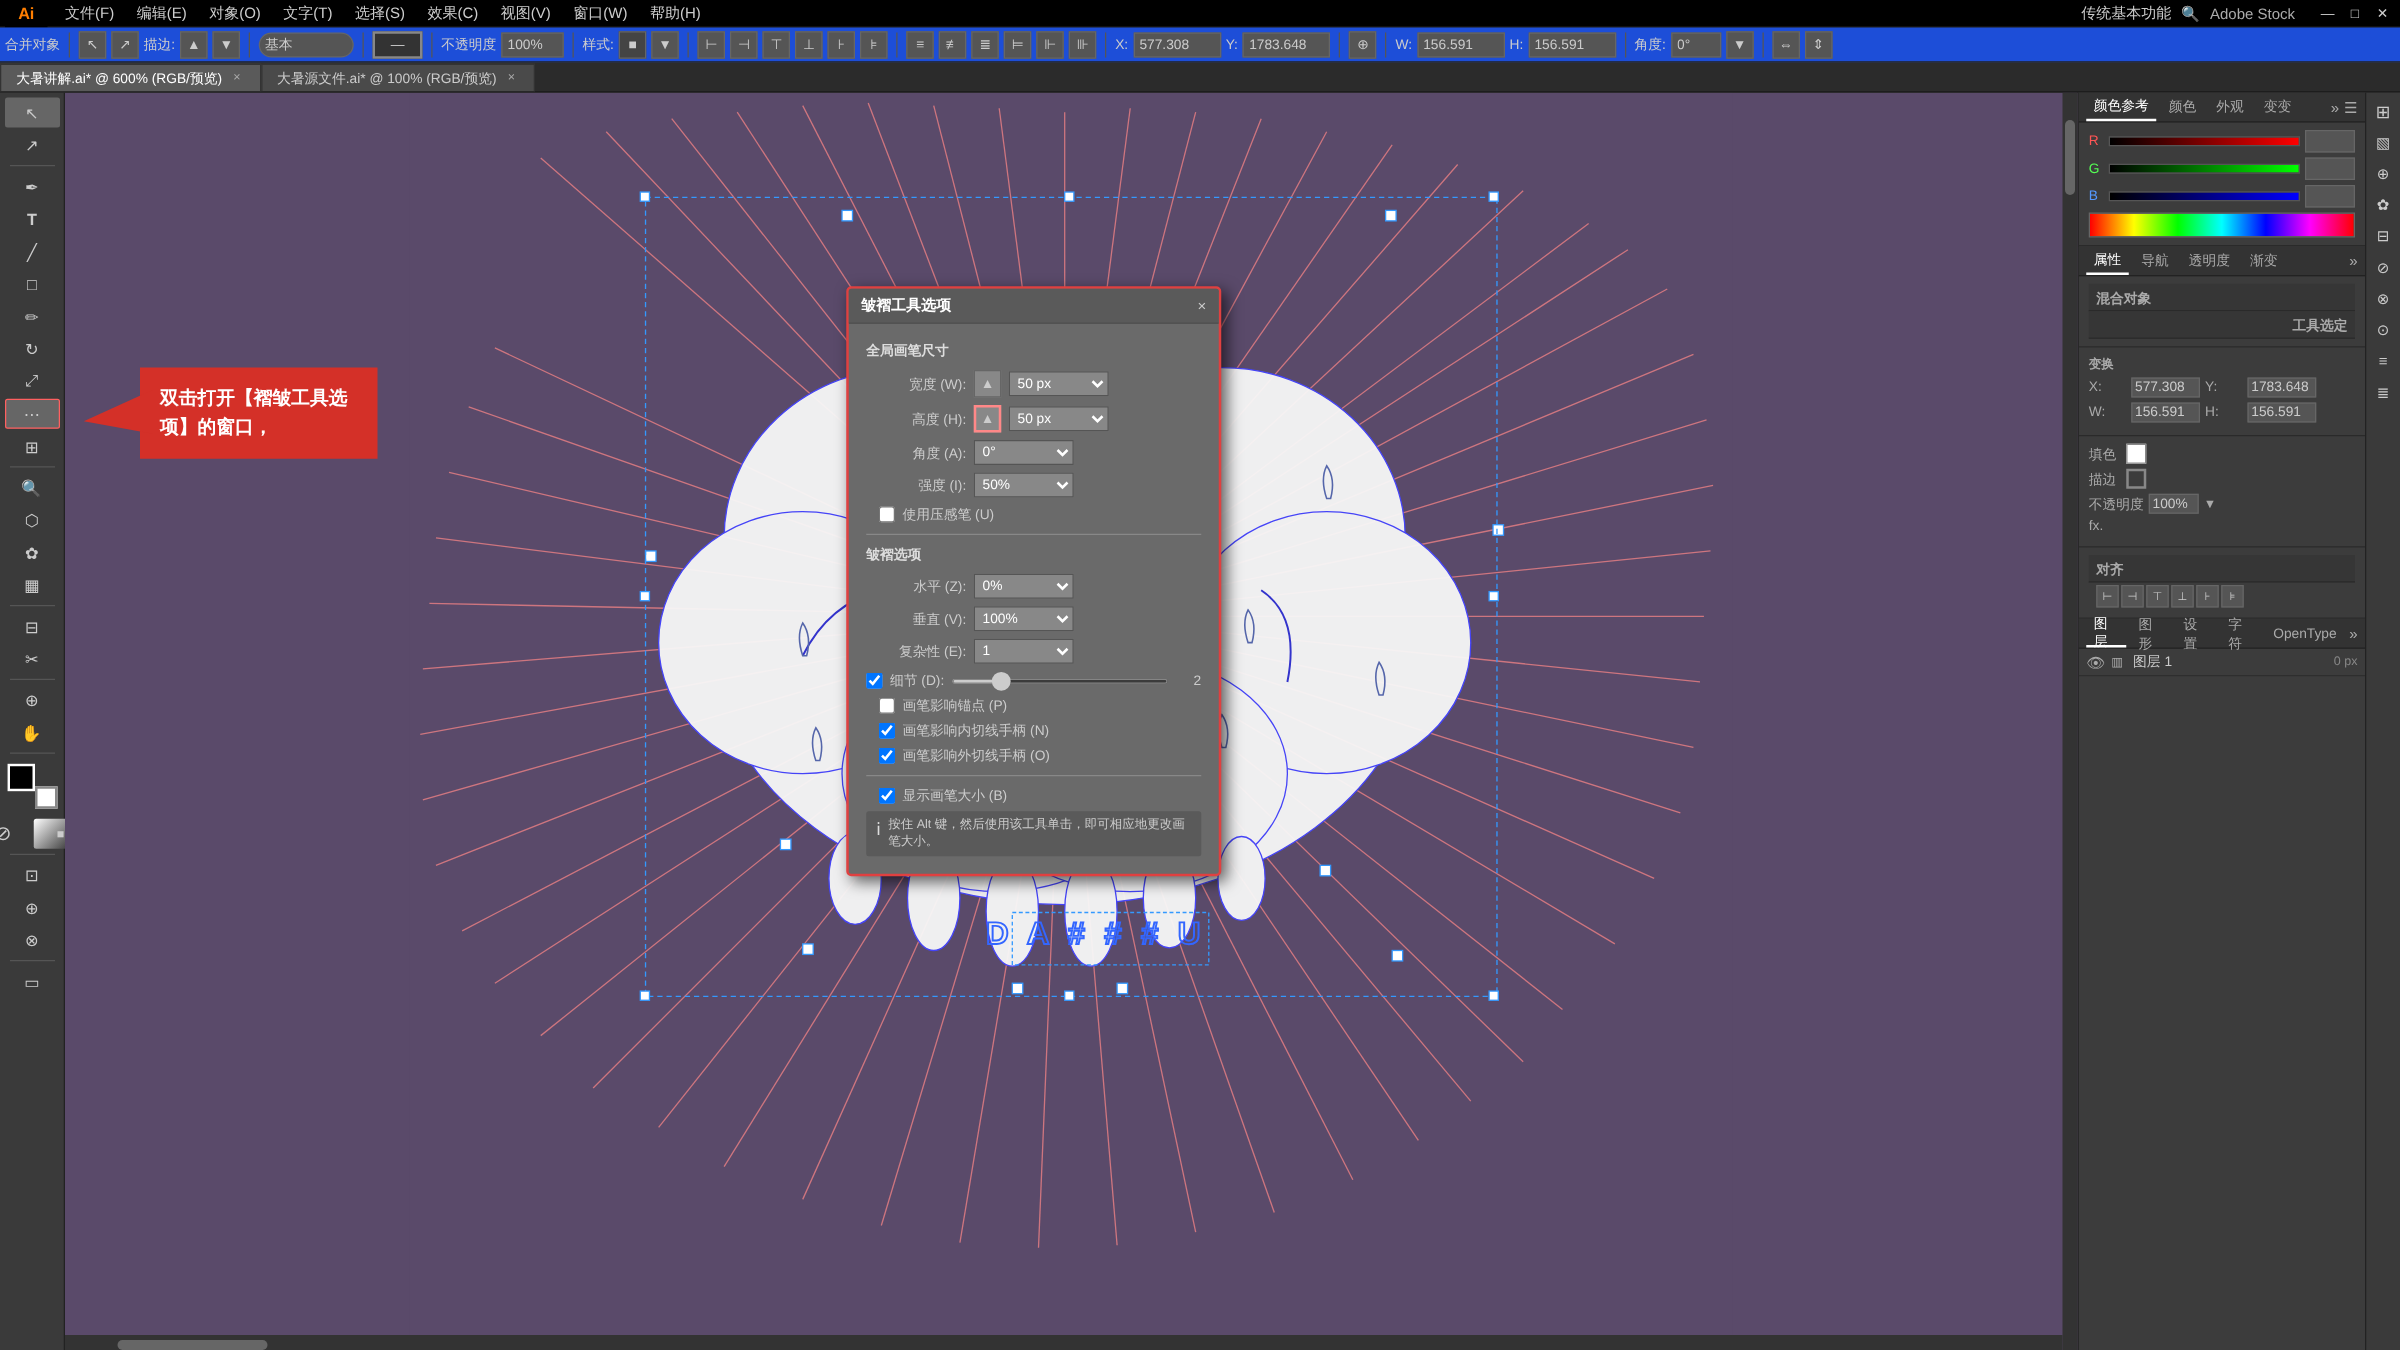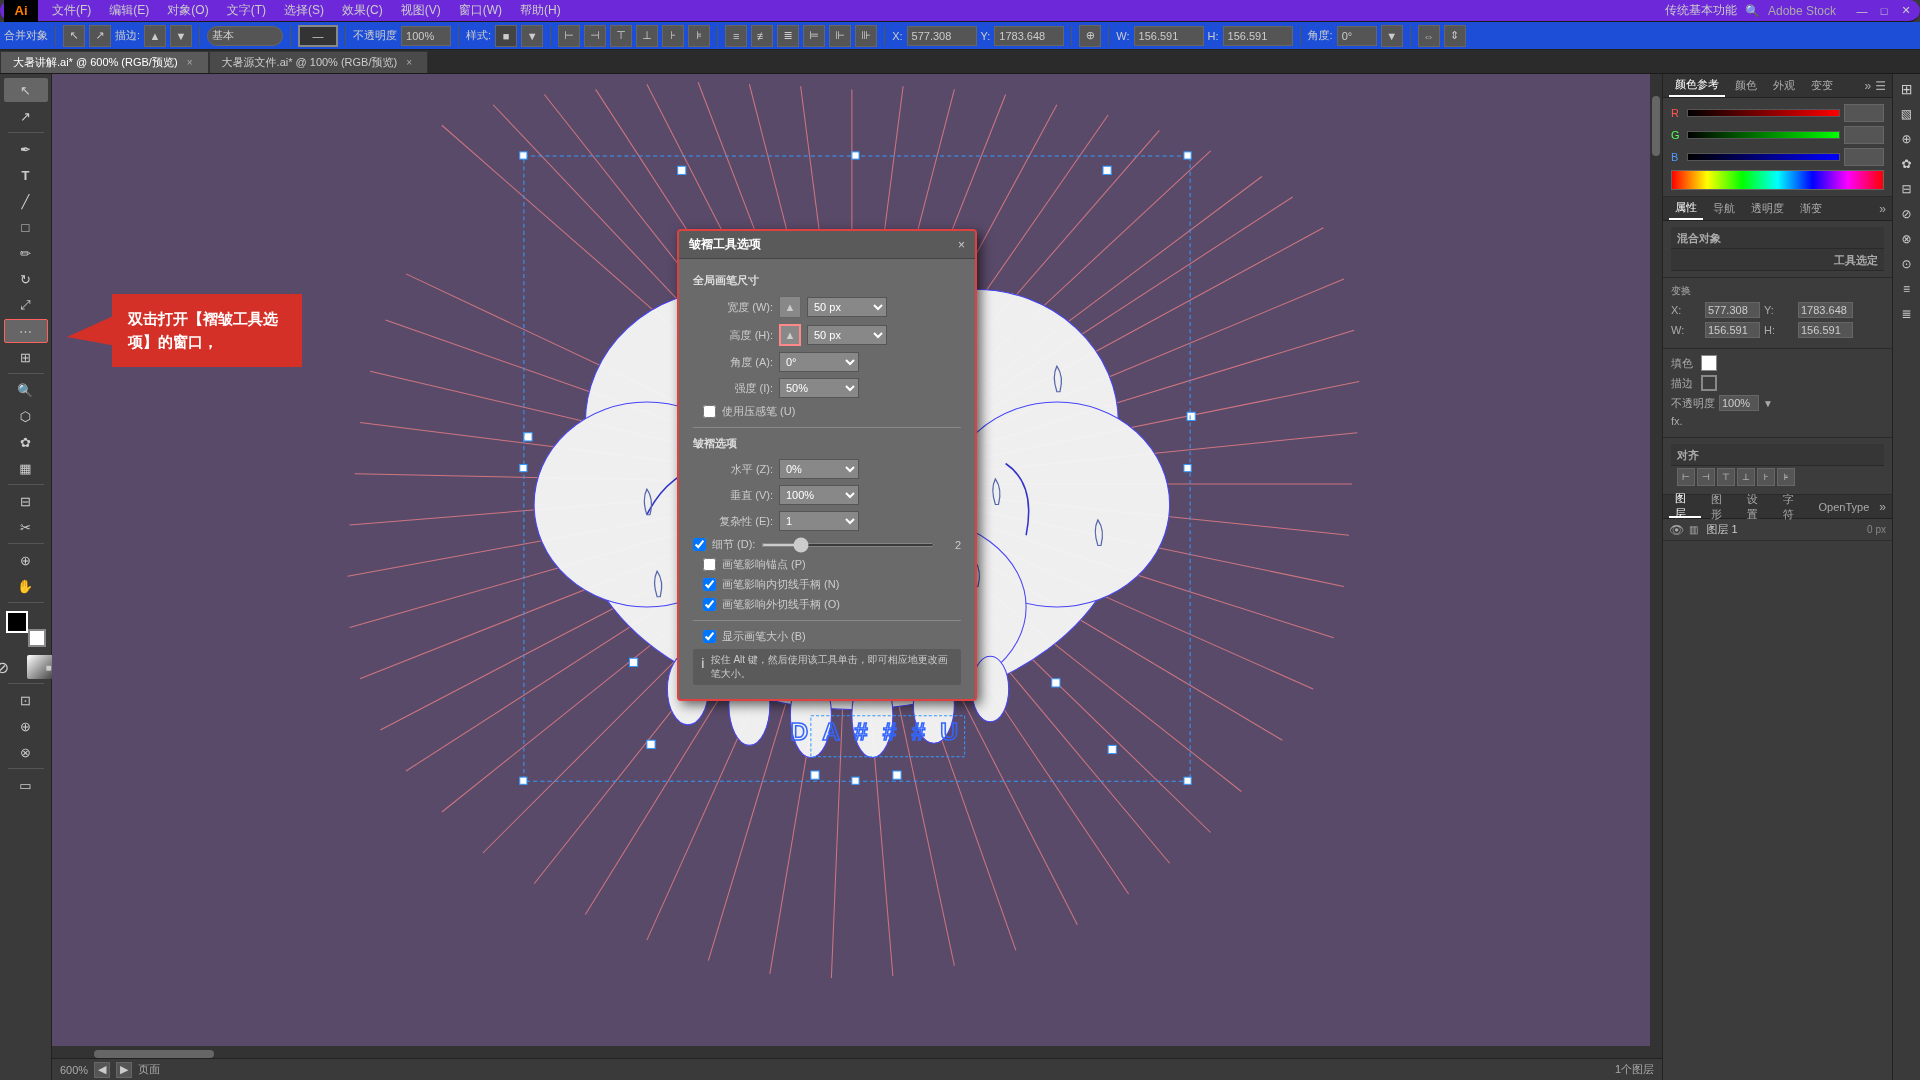--- a/index.html
+++ b/index.html
@@ -9,26 +9,25 @@
       overflow: hidden;
       font-family: 'Microsoft YaHei', Arial, sans-serif;
       font-size: 12px;
       background: #3a3a3a;
     }
 
     
     #menu-bar {
       width: 100%;
       height: 22px;
-      background: #6d28d9;
+      background: #000000;
       display: flex;
       align-items: center;
       padding: 0 4px;
       border-bottom: 1px solid #1a1a1a;
-      border-radius: 11px;
     }
     .app-logo {
       width: 34px;
       height: 22px;
       background: #000;
       display: flex;
       align-items: center;
       justify-content: center;
       color: #ff7e00;
       font-weight: bold;
@@ -944,28 +943,20 @@
         </div>
 
         <div class="scroll-indicator">
           <div class="scroll-thumb"></div>
         </div>
         <div class="scroll-indicator-h">
           <div class="scroll-thumb-h"></div>
         </div>
       </div>
 
-      <div id="bottom-bar">
-        <span style="cursor:pointer;">600%</span>
-        <div class="tb-icon-btn" style="width:16px; height:16px;">◀</div>
-        <div class="tb-icon-btn" style="width:16px; height:16px;">▶</div>
-        <span>页面</span>
-        <div style="flex:1;"></div>
-        <span>1个图层</span>
-      </div>
     </div>
 
     <div id="right-columns">
 
       <div class="panel-header">
         <span class="panel-tab active">颜色参考</span>
         <span class="panel-tab">颜色</span>
         <span class="panel-tab">外观</span>
         <span class="panel-tab">变变</span>
         <span style="margin-left:auto; color:#aaa; cursor:pointer;">»</span>
@@ -999,21 +990,21 @@
         <span style="margin-left:auto; color:#aaa; cursor:pointer;">»</span>
       </div>
 
       <div class="panel-section">
         <div class="prop-section-title">混合对象</div>
         <div class="prop-section-title" style="text-align:right;">工具选定</div>
       </div>
 
       <div class="panel-section">
         <div class="panel-row">
-          <span style="color:#aaa; font-size:10px;">变换</span>
+          <span style="color:#aaa; font-size:10px;font-weight:bold;">变换</span>
         </div>
         <div class="panel-row">
           <span class="prop-label">X:</span>
           <input class="prop-input-sm" value="577.308" style="">
           <span class="prop-label">Y:</span>
           <input class="prop-input-sm" value="1783.648" style="">
         </div>
         <div class="panel-row">
           <span class="prop-label">W:</span>
           <input class="prop-input-sm" value="156.591" style="">

